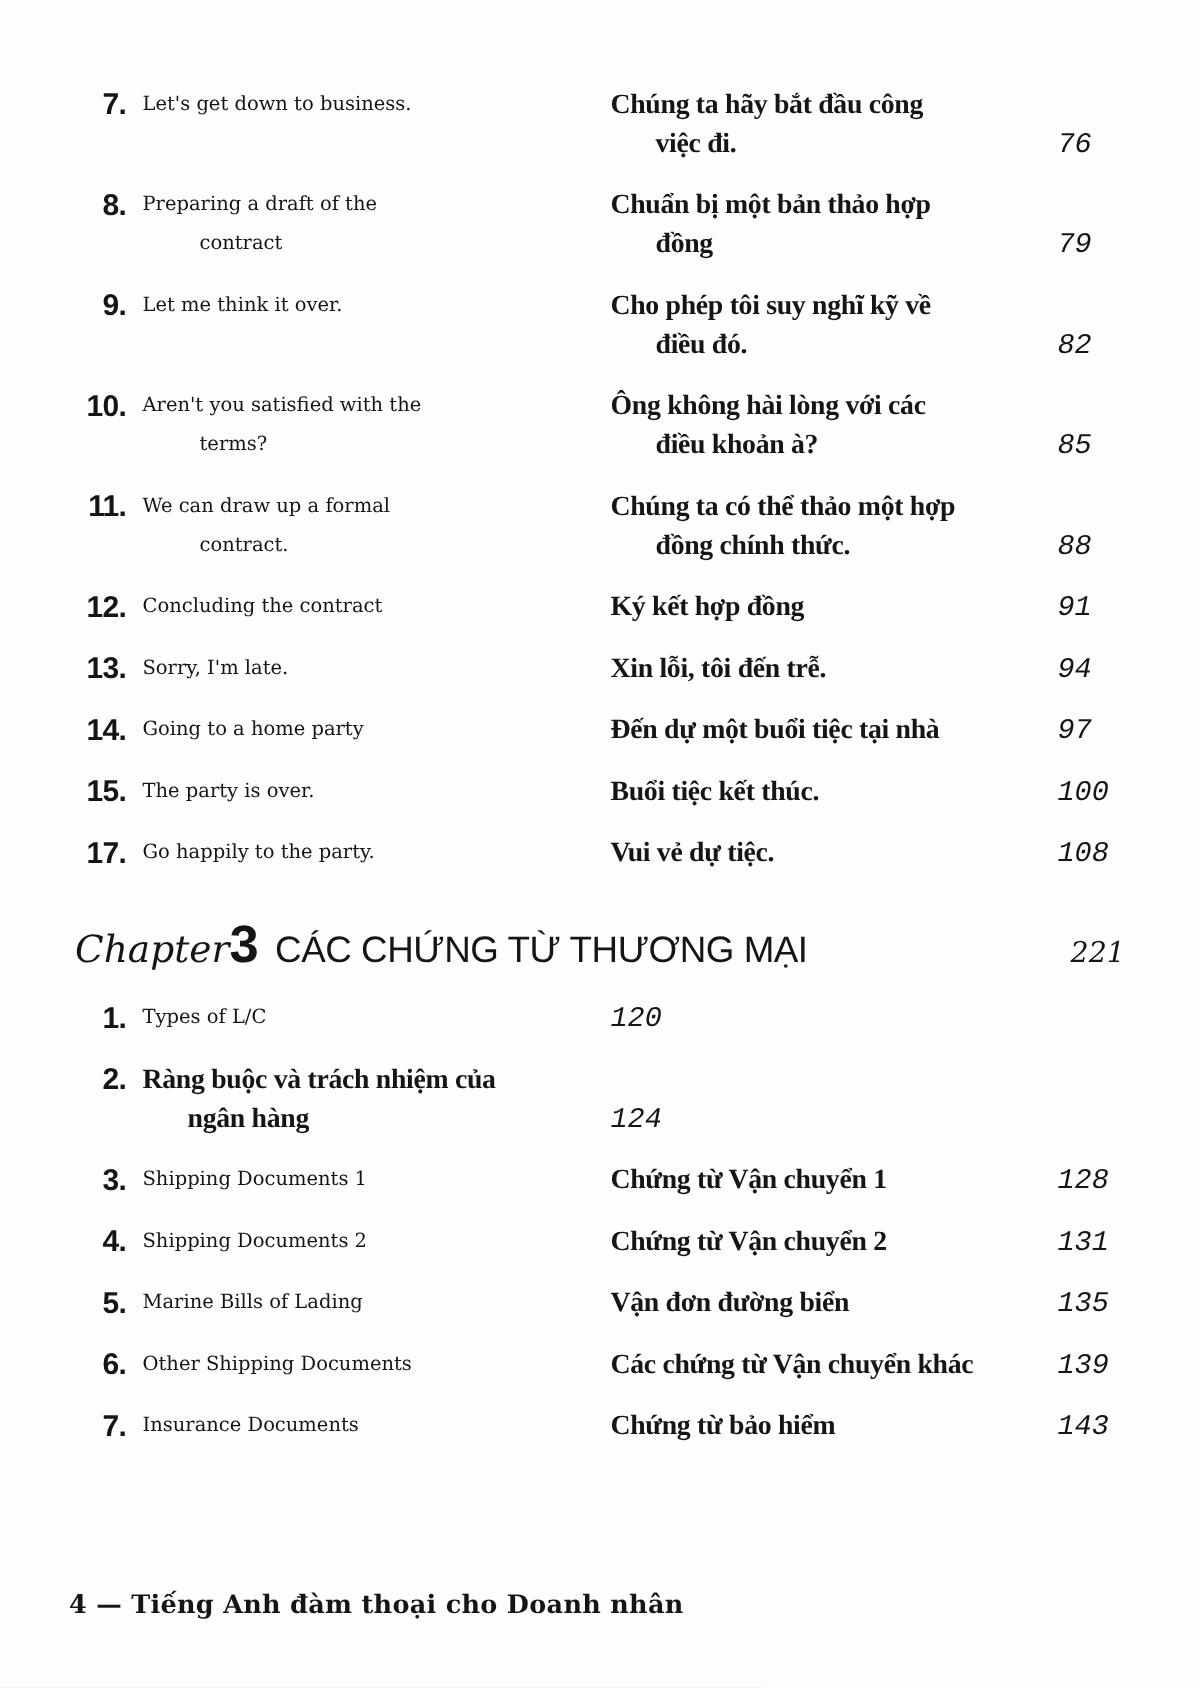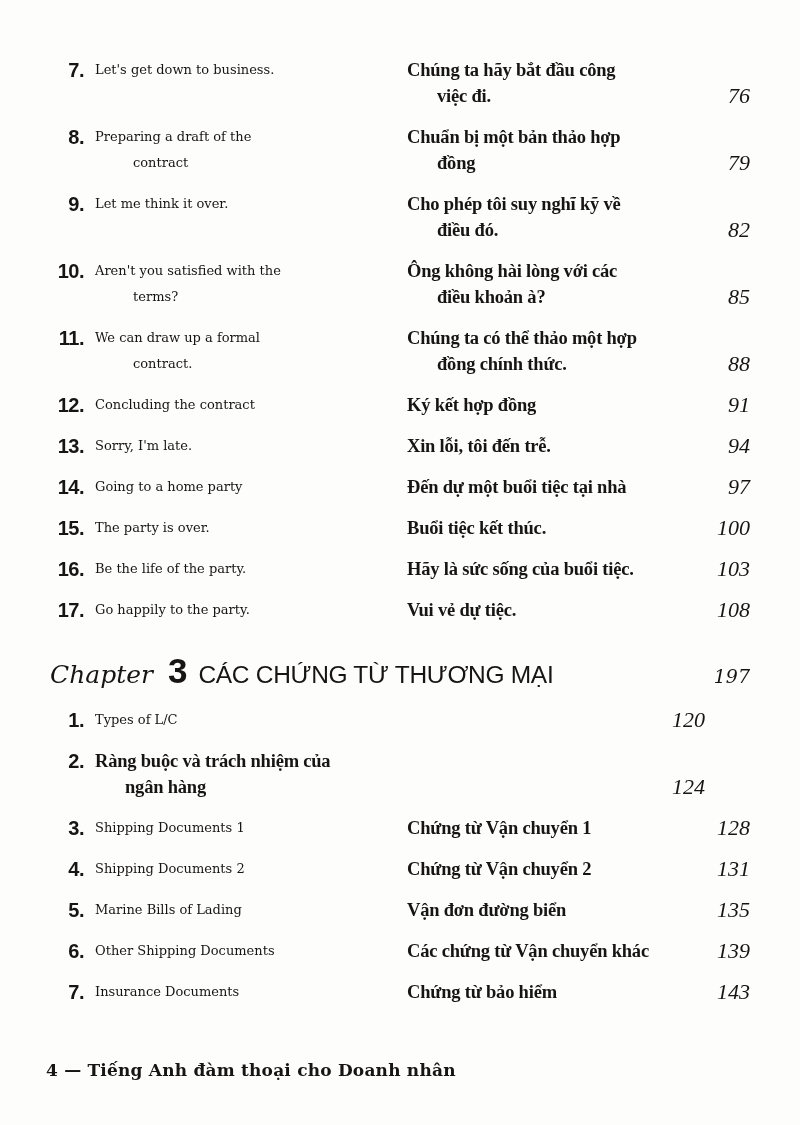--- a/index.html
+++ b/index.html
@@ -46,37 +46,35 @@
     font-family: Liberation Serif, serif;
     font-weight: 700;
     font-size: 18.5px;
     letter-spacing: -0.2px;
     line-height: 26px;
     white-space: pre-line;
     padding-left: 30px;
     text-indent: -30px;
   }
   .cell-pg {
-    font-family: Liberation Serif, serif;
+    font-family: Liberation Mono, monospace;
     font-style: italic;
-    font-size: 22px;
-    line-height: 26px;
-    text-align: right;
+    font-size: 19px;
+    line-height: 26px;
     align-self: end;
   }
   .chapter-heading {
     display: flex;
     align-items: baseline;
     margin: 28px 0 16px 2px;
   }
   .chapter-label {
     font-family: "DejaVu Serif", serif;
     font-style: italic;
     font-size: 25px;
-    margin-right: 15px;
   }
   .chapter-number {
     font-family: "Liberation Sans", sans-serif;
     font-weight: 700;
     font-size: 35px;
     letter-spacing: -1px;
     margin-right: 12px;
   }
   .chapter-title {
     font-family: "Liberation Sans", sans-serif;
@@ -164,37 +162,31 @@
       <div class="cell-vi">Đến dự một buổi tiệc tại nhà</div>
       <div class="cell-pg">97</div>
     </div>
     <div class="toc-row">
       <div class="cell-num">15.</div>
       <div class="cell-en">The party is over.</div>
       <div class="cell-vi">Buổi tiệc kết thúc.</div>
       <div class="cell-pg">100</div>
     </div>
     <div class="toc-row">
-      <div class="cell-num">16.</div>
-      <div class="cell-en">Be the life of the party.</div>
-      <div class="cell-vi">Hãy là sức sống của buổi tiệc.</div>
-      <div class="cell-pg">103</div>
-    </div>
-    <div class="toc-row">
       <div class="cell-num">17.</div>
       <div class="cell-en">Go happily to the party.</div>
       <div class="cell-vi">Vui vẻ dự tiệc.</div>
       <div class="cell-pg">108</div>
     </div>
 
     <div class="chapter-heading">
       <span class="chapter-label">Chapter</span>
       <span class="chapter-number">3</span>
       <span class="chapter-title">CÁC CHỨNG TỪ THƯƠNG MẠI</span>
-      <span class="chapter-page">197</span>
+      <span class="chapter-page">221</span>
     </div>
 
     <div class="toc-row">
       <div class="cell-num">1.</div>
       <div class="cell-en">Types of L/C</div>
       <div class="cell-pg">120</div>
     </div>
     <div class="toc-row">
       <div class="cell-num">2.</div>
       <div class="cell-vi">Ràng buộc và trách nhiệm của

